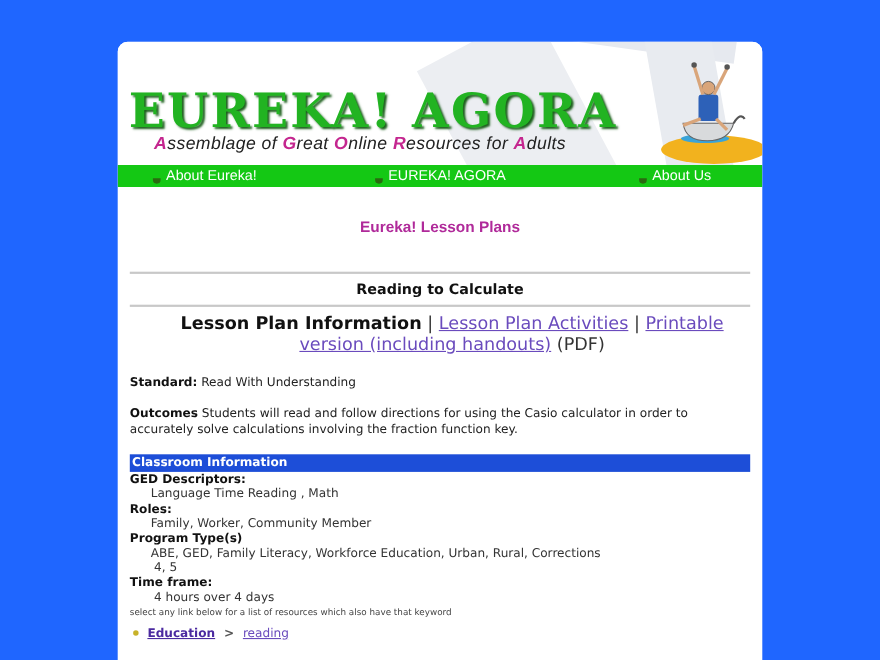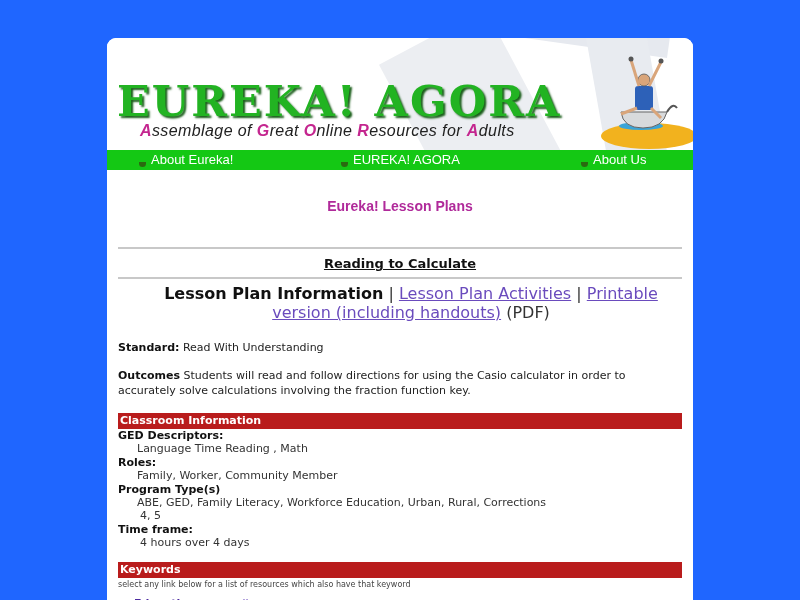--- a/index.html
+++ b/index.html
@@ -43,28 +43,28 @@
     position:relative; font-family:"Liberation Sans", sans-serif; font-size:13px;
   }
   .nav-item { position:absolute; top:2px; color:#ffffff; display:flex; align-items:flex-end; gap:5px; cursor:pointer; }
   .nav-bullet { width:7px; height:5px; background:#2a6a10; border-radius:0 0 4px 4px; display:inline-block; margin-top:4px; }
   .content { padding:0 11px; font-size:11px; color:#222; }
   .section-title {
     text-align:center; color:#b02a9a; font-family:"Liberation Sans", sans-serif;
     font-weight:bold; font-size:14px; margin:28px 0 0 0; height:20px;
   }
   hr.sep { border:none; border-top:2px solid #c8c8c8; margin:0; }
-  .lesson-title { text-align:center; font-weight:bold; font-size:13px; color:#111; margin:7px 0 6px 0;text-decoration:underline; }
+  .lesson-title { text-align:center; font-weight:bold; font-size:13px; color:#111; margin:7px 0 6px 0; }
   .lp-links { text-align:center; font-size:16px; margin-top:5px; color:#333;margin-left:22px; }
   .lp-links b { color:#111; }
   a { color:#6a4bbd; text-decoration:underline; cursor:pointer; }
   .para { margin-top:20px; line-height:15px; }
   .para b { color:#111; }
   .bar {
-    background:#b91c1c; color:#fff; font-weight:bold; font-size:11px;
+    background:#1d4ed8; color:#fff; font-weight:bold; font-size:11px;
     padding:1px 2px; height:14px; line-height:14px;
   }
   .dl { margin:0; line-height:13.4px; }
   .dt { font-weight:bold; color:#111; }
   .dd { padding-left:19px; color:#333; }
   .kw-note { font-size:8px; color:#444; margin-top:2px; }
   .kw-item { display:flex; align-items:center; gap:8px; margin-top:8px; font-size:11px; }
   .kw-bullet { width:5px; height:5px; border-radius:50%; background:#c8b22a; display:inline-block; margin-left:3px; }
   .kw-item a.main { font-weight:bold; color:#4b2aa0; }
   .kw-item .gt { color:#555; font-weight:bold; }
@@ -143,21 +143,20 @@
       <div class="dd">Language Time Reading , Math</div>
       <div class="dt">Roles:</div>
       <div class="dd">Family, Worker, Community Member</div>
       <div class="dt">Program Type(s)</div>
       <div class="dd">ABE, GED, Family Literacy, Workforce Education, Urban, Rural, Corrections</div>
       <div class="dd" style="padding-left:22px">4, 5</div>
       <div class="dt">Time frame:</div>
       <div class="dd" style="padding-left:22px">4 hours over 4 days</div>
     </div>
 
-    <div class="bar" style="margin-top:12px">Keywords</div>
     <div class="kw-note">select any link below for a list of resources which also have that keyword</div>
     <div class="kw-item">
       <span class="kw-bullet"></span>
       <a class="main">Education</a>
       <span class="gt">&gt;</span>
       <a>reading</a>
     </div>
 
   </div>
 </div>

